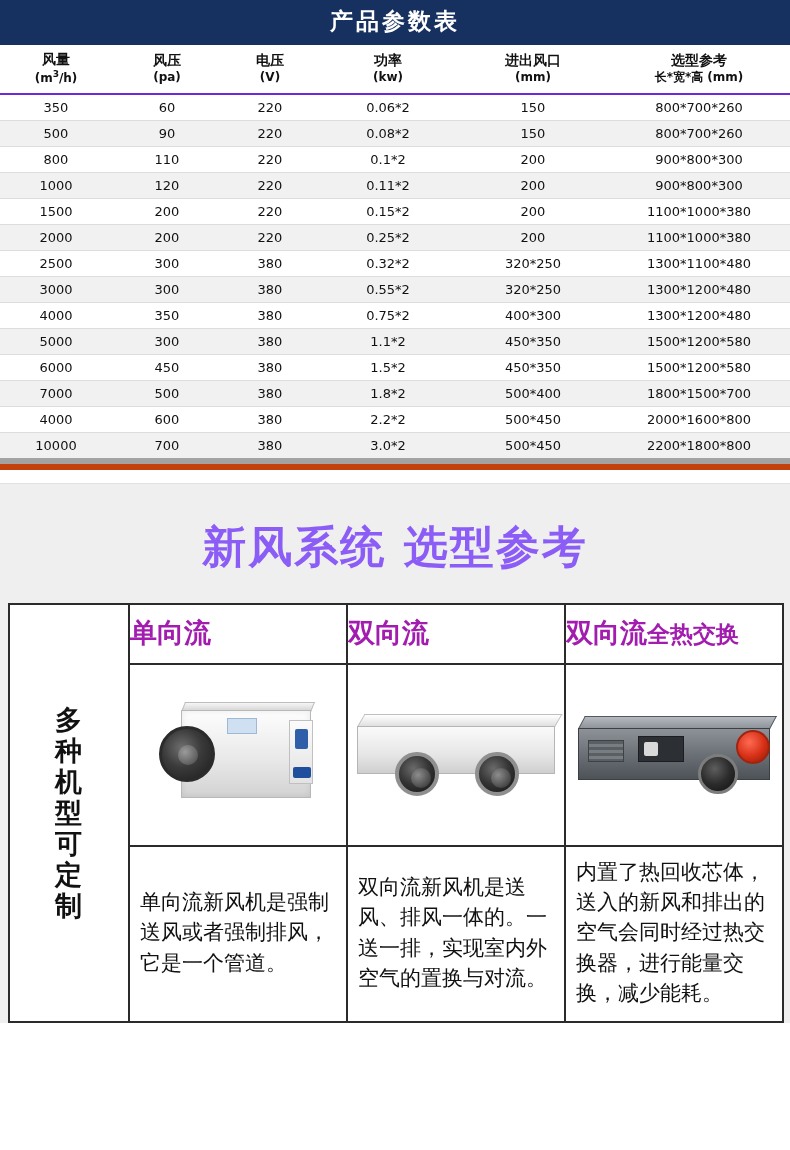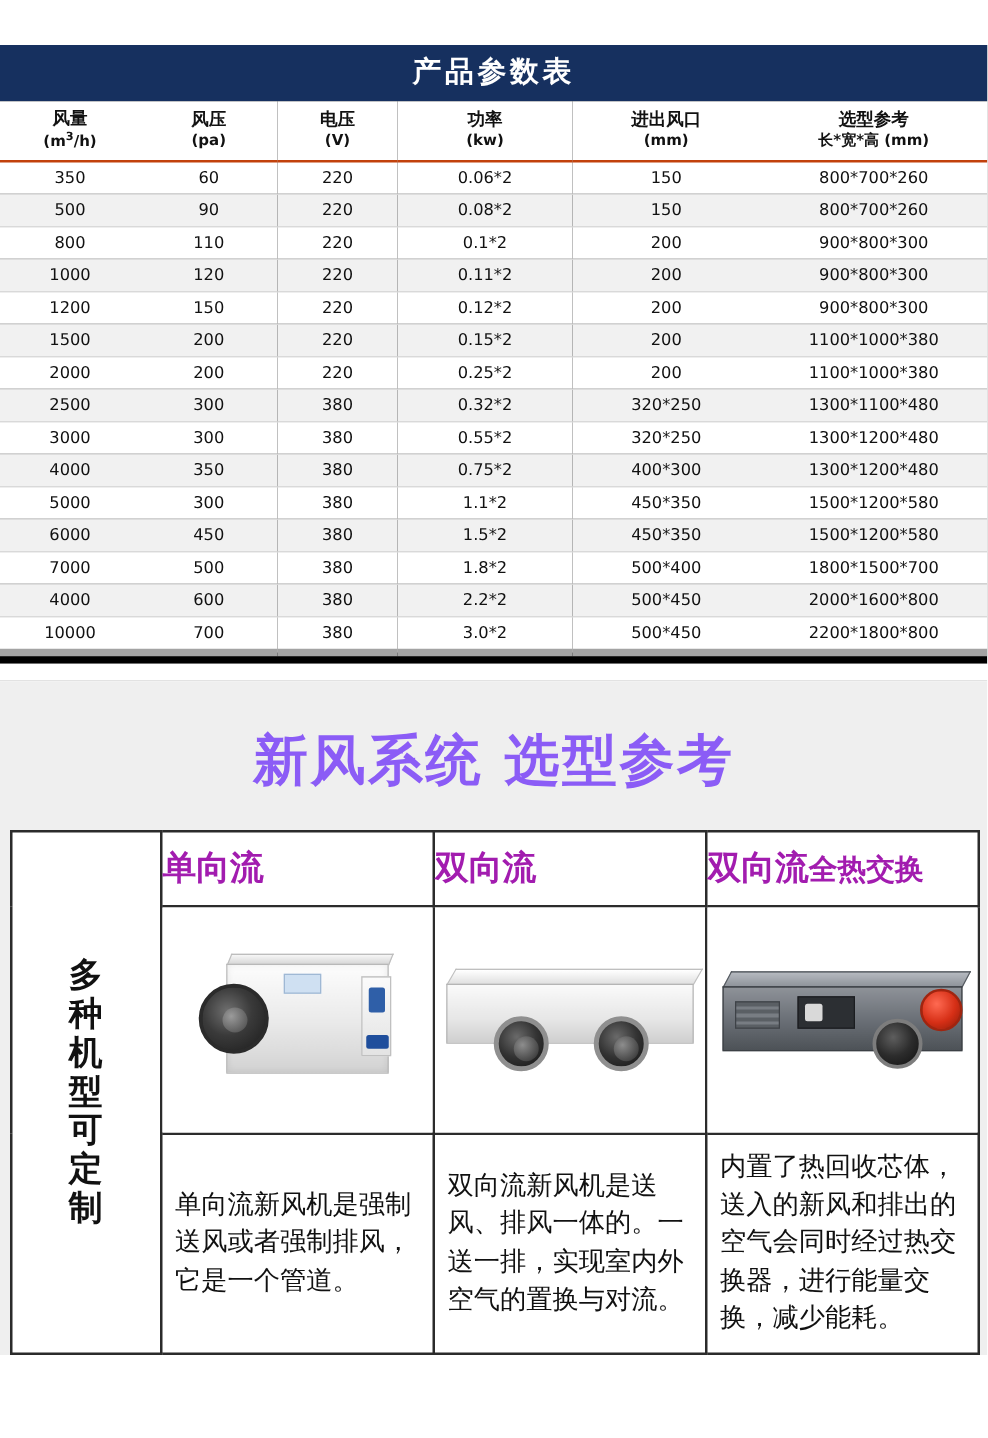--- a/index.html
+++ b/index.html
@@ -12,23 +12,22 @@
   .page {
     width: 790px;
     min-height: 1150px;
     position: relative;
     overflow: hidden;
     background: #ffffff;
   }
 
   
   .param-section {
-    background: #000000;
+    background: #c2410c;
     padding: 0 0 6px 0;
-    margin-top: 36px;
   }
   .param-title {
     background: #16305f;
     color: #ffffff;
     text-align: center;
     font-size: 23px;
     font-weight: bold;
     letter-spacing: 3px;
     padding: 6px 0 8px 0;
     font-family: "DejaVu Sans", sans-serif;
@@ -38,21 +37,21 @@
     border-collapse: collapse;
     table-layout: fixed;
   }
   table.param th {
     background: #ffffff;
     color: #111111;
     font-size: 14px;
     font-weight: bold;
     line-height: 1.25;
     padding: 6px 2px 7px 2px;
-    border-bottom: 2px solid #c2410c;
+    border-bottom: 2px solid #6d28d9;
     text-align: center;
     font-family: "DejaVu Sans", sans-serif;
   }
   table.param th .sub {
     display: block;
     font-size: 12px;
     font-weight: bold;
   }
   table.param th .sub sup { font-size: 9px; }
   table.param td {
@@ -338,28 +337,20 @@
         </tr>
         <tr>
           <td>1000</td>
           <td>120</td>
           <td>220</td>
           <td>0.11*2</td>
           <td>200</td>
           <td>900*800*300</td>
         </tr>
         <tr>
-          <td>1200</td>
-          <td>150</td>
-          <td>220</td>
-          <td>0.12*2</td>
-          <td>200</td>
-          <td>900*800*300</td>
-        </tr>
-        <tr>
           <td>1500</td>
           <td>200</td>
           <td>220</td>
           <td>0.15*2</td>
           <td>200</td>
           <td>1100*1000*380</td>
         </tr>
         <tr>
           <td>2000</td>
           <td>200</td>

